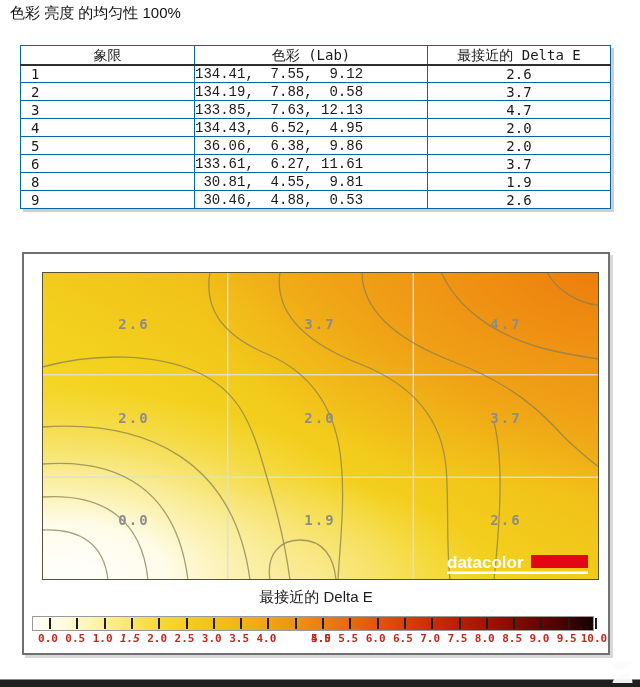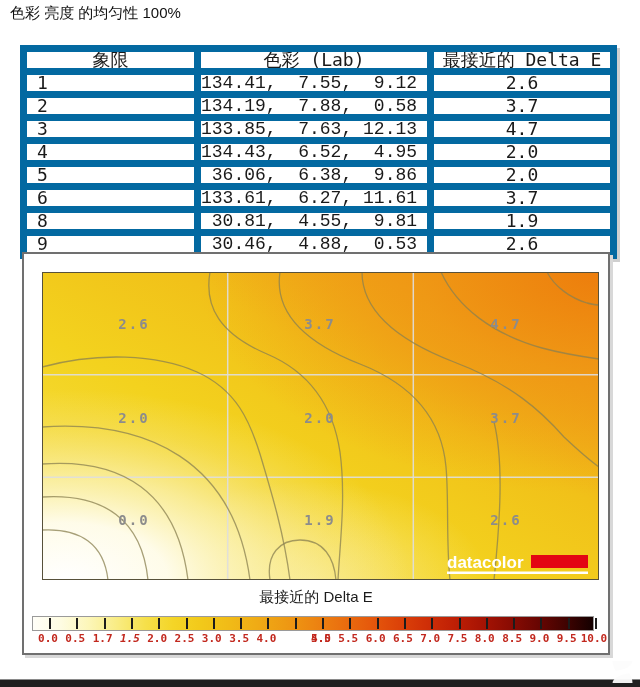--- a/index.html
+++ b/index.html
@@ -7,22 +7,22 @@
   body { width:640px; height:687px; position:relative; overflow:hidden;
          font-family:"Liberation Sans", sans-serif; color:#1a1a1a; }
 
   
   .page-title { position:absolute; left:10px; top:4px; font-size:15px; color:#111; }
 
   
   table.report { position:absolute; left:20px; top:45px; width:590px;
                  border-collapse:collapse; table-layout:fixed;
                  box-shadow:3px 3px 0 #cfcfcf; background:#fff; }
-  table.report th, table.report td { border:7px solid #0369a1; height:18px;
-                 font-size:18px; line-height:16px; overflow:hidden; white-space:pre; }
+  table.report th, table.report td { border:1px solid #0369a1; height:18px;
+                 font-size:14px; line-height:16px; overflow:hidden; white-space:pre; }
   table.report th { height:19px; font-weight:normal; text-align:center;
                  font-family:"DejaVu Sans Mono", monospace; border-bottom:2px solid #2e2e2e; }
   col.c-quad { width:174px; } col.c-lab { width:233px; } col.c-delta { width:183px; }
   td.td-quadrant { text-align:left; padding-left:10px; font-family:"DejaVu Sans Mono", monospace; }
   td.td-lab { text-align:left; font-family:Liberation Mono, monospace; }
   td.td-delta { text-align:center; font-family:"DejaVu Sans Mono", monospace; }
 
   
   .chart-panel { position:absolute; left:22px; top:252px; width:588px; height:403px;
                  background:#fff; border:2px solid #707070; box-shadow:3px 3px 0 #d8d8d8; }
@@ -225,21 +225,21 @@
       <div class="tick" style="left: 425.5px;"></div>
       <div class="tick" style="left: 452.8px;"></div>
       <div class="tick" style="left: 480.1px;"></div>
       <div class="tick" style="left: 507.4px;"></div>
       <div class="tick" style="left: 534.7px;"></div>
       <div class="tick" style="left: 562px;"></div>
     </div>
   <div class="scale-labels">
       <span class="tick-label" style="left: 2px;">0.0</span>
       <span class="tick-label" style="left: 29.3px;">0.5</span>
-      <span class="tick-label" style="left: 56.6px;">1.7</span>
+      <span class="tick-label" style="left: 56.6px;">1.0</span>
       <span class="tick-label" style="left: 83.9px; font-style: italic;">1.5</span>
       <span class="tick-label" style="left: 111.2px;">2.0</span>
       <span class="tick-label" style="left: 138.5px;">2.5</span>
       <span class="tick-label" style="left: 165.8px;">3.0</span>
       <span class="tick-label" style="left: 193.1px;">3.5</span>
       <span class="tick-label" style="left: 220.4px;">4.0</span>
       <span class="tick-label" style="left: 263px; margin-left: 12px;">4.5</span>
       <span class="tick-label" style="left: 275px;">5.0</span>
       <span class="tick-label" style="left: 302.3px;">5.5</span>
       <span class="tick-label" style="left: 329.6px;">6.0</span>

